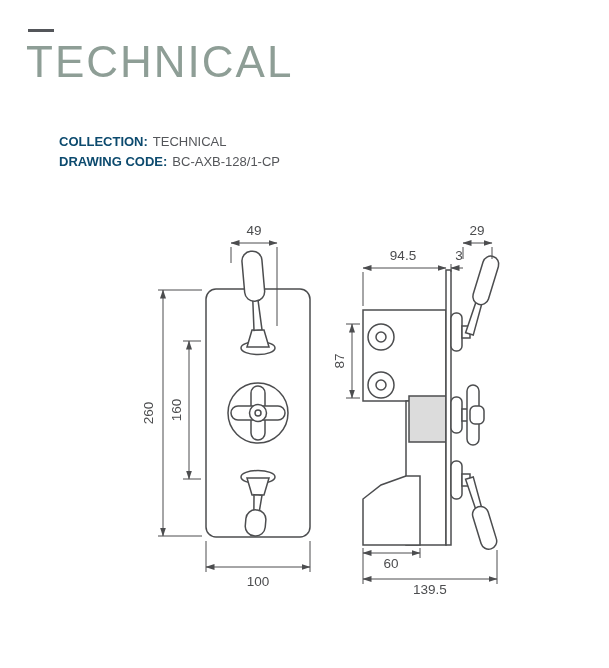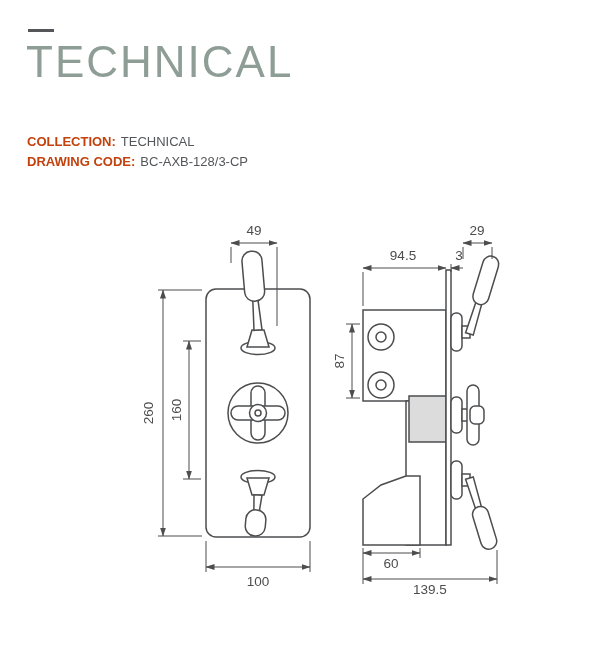--- a/index.html
+++ b/index.html
@@ -7,21 +7,21 @@
     position:relative; width:609px; height:668px; background:#ffffff;
     font-family:"Liberation Sans", sans-serif; overflow:hidden;
   }
   .header-rule { position:absolute; left:28px; top:29px; width:26px; height:3px; background:#54565a; }
   .title {
     position:absolute; left:26px; top:40px;
     font-size:44px; line-height:44px; letter-spacing:2px;
     color:#8e9e96; font-weight:400;
   }
   .meta { position:absolute; left:27px; top:132px; font-size:13px; line-height:20px; color:#54565a; }
-  .meta .label { color:#c2410c; font-weight:bold; margin-right:5px; }
+  .meta .label { color:#0c4a6e; font-weight:bold; margin-right:5px;margin-left:32px; }
   svg.drawing { position:absolute; left:0; top:0; width:609px; height:668px; }
   .fw { fill:#ffffff; stroke:#4c4d4f; stroke-width:1.5; }
   .shade { fill:#dcdcdc; stroke:#4c4d4f; stroke-width:1.5; }
   .dim { stroke:#4c4d4f; stroke-width:1; fill:none; }
   .dimtext { font-size:13.5px; fill:#4c4d4f; }
 </style>
 </head>
 <body>
 
 <div class="page">
@@ -30,21 +30,21 @@
 
   <div class="title">
     <div>TECHNICAL</div>
   </div>
 
   <div class="meta">
     <div>
       <span class="label">COLLECTION:</span><span class="value">TECHNICAL</span>
     </div>
     <div>
-      <span class="label">DRAWING CODE:</span><span class="value">BC-AXB-128/3-CP</span>
+      <span class="label">DRAWING CODE:</span><span class="value">BC-AXB-128/1-CP</span>
     </div>
   </div>
 
   <svg class="drawing" viewBox="0 0 609 668">
     <defs>
       <marker id="ar" markerWidth="9" markerHeight="7" refX="8.5" refY="3" orient="auto-start-reverse">
         <path d="M0,0 L9,3 L0,6 Z" fill="#4c4d4f"></path>
       </marker>
     </defs>
 

